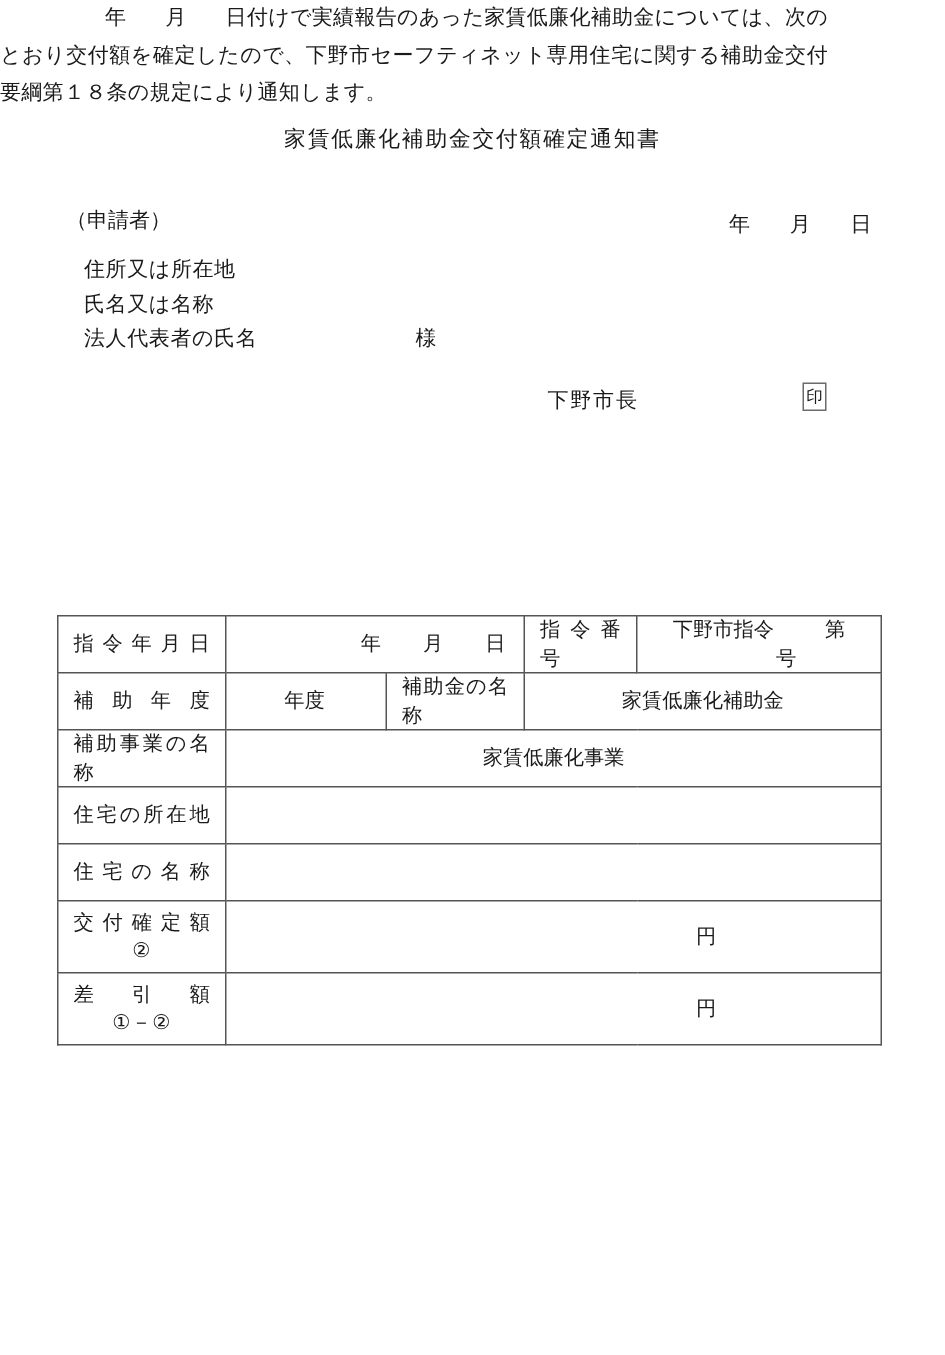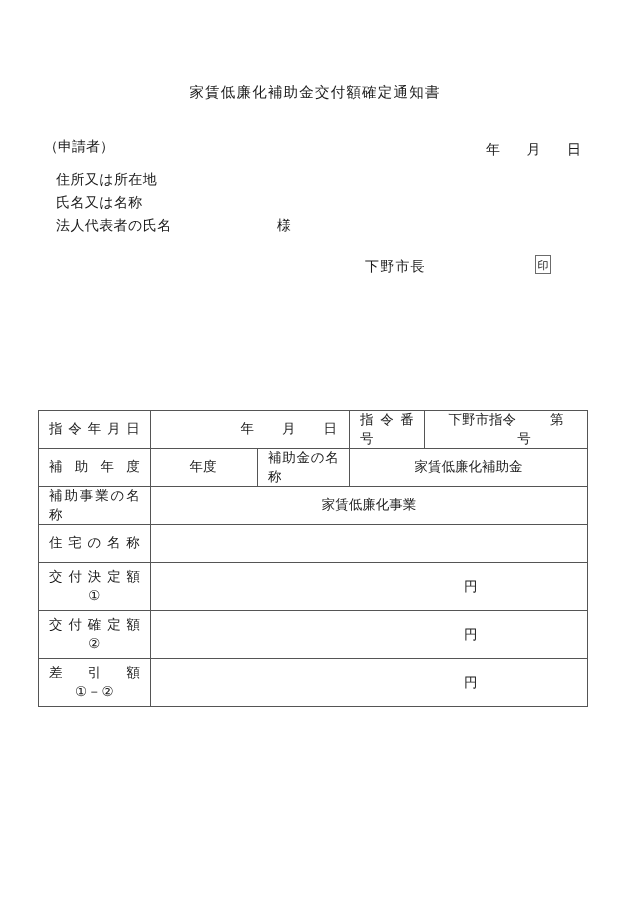--- a/index.html
+++ b/index.html
@@ -176,20 +176,23 @@
   <div class="abs" id="applicant-name">氏名又は名称</div>
 
   <div class="abs" id="applicant-rep-row">法人代表者の氏名</div>
 
   <div class="abs" id="applicant-rep-honorific">様</div>
 
   <div class="abs" id="issuer-name">下野市長</div>
 
   <div class="abs" id="seal-box">印</div>
 
+  <div id="body-paragraph">
+    <span class="indent"></span><span>年</span><span class="gap"></span><span>月</span><span class="gap"></span><span>日付けで実績報告のあった家賃低廉化補助金については、次のとおり交付額を確定したので、下野市セーフティネット専用住宅に関する補助金交付要綱第１８条の規定により通知します。</span>
+  </div>
 
   <table id="info-table">
     <colgroup>
       <col style="width:112px">
       <col style="width:107px">
       <col style="width:92px">
       <col style="width:75px">
       <col style="width:163px">
     </colgroup>
     <tbody>
@@ -209,35 +212,30 @@
         <td class="val-right">年度</td>
         <td class="lbl">補助金の名称</td>
         <td class="val-left" colspan="2">家賃低廉化補助金</td>
       </tr>
 
       <tr class="r-short">
         <td class="lbl">補助事業の名称</td>
         <td class="val-left" colspan="4">家賃低廉化事業</td>
       </tr>
 
+      <tr class="r-short">
+        <td class="lbl">住宅の所在地</td>
+        <td class="val-left" colspan="4"></td>
+      </tr>
 
       <tr class="r-short">
         <td class="lbl">住宅の名称</td>
         <td class="val-left" colspan="4"></td>
       </tr>
 
-      <tr class="r-tall">
-        <td class="lbl-two">
-          <span class="line1">交付決定額</span>
-          <span class="line2">①</span>
-        </td>
-        <td class="yen-cell" colspan="4">
-          <span class="yen">円</span>
-        </td>
-      </tr>
 
       <tr class="r-tall">
         <td class="lbl-two">
           <span class="line1">交付確定額</span>
           <span class="line2">②</span>
         </td>
         <td class="yen-cell" colspan="4">
           <span class="yen">円</span>
         </td>
       </tr>

